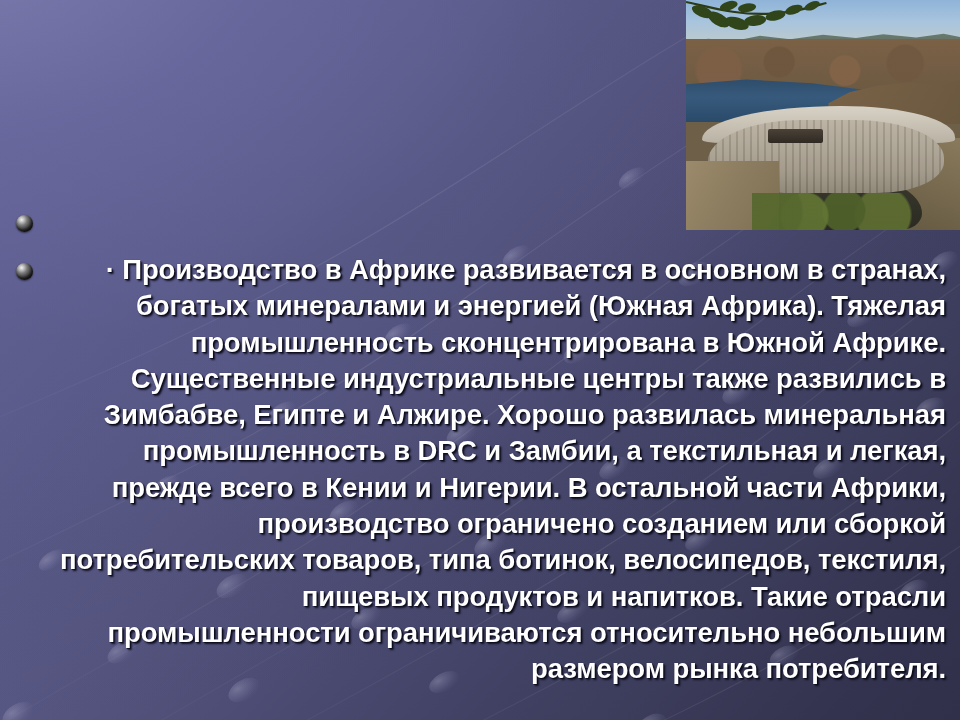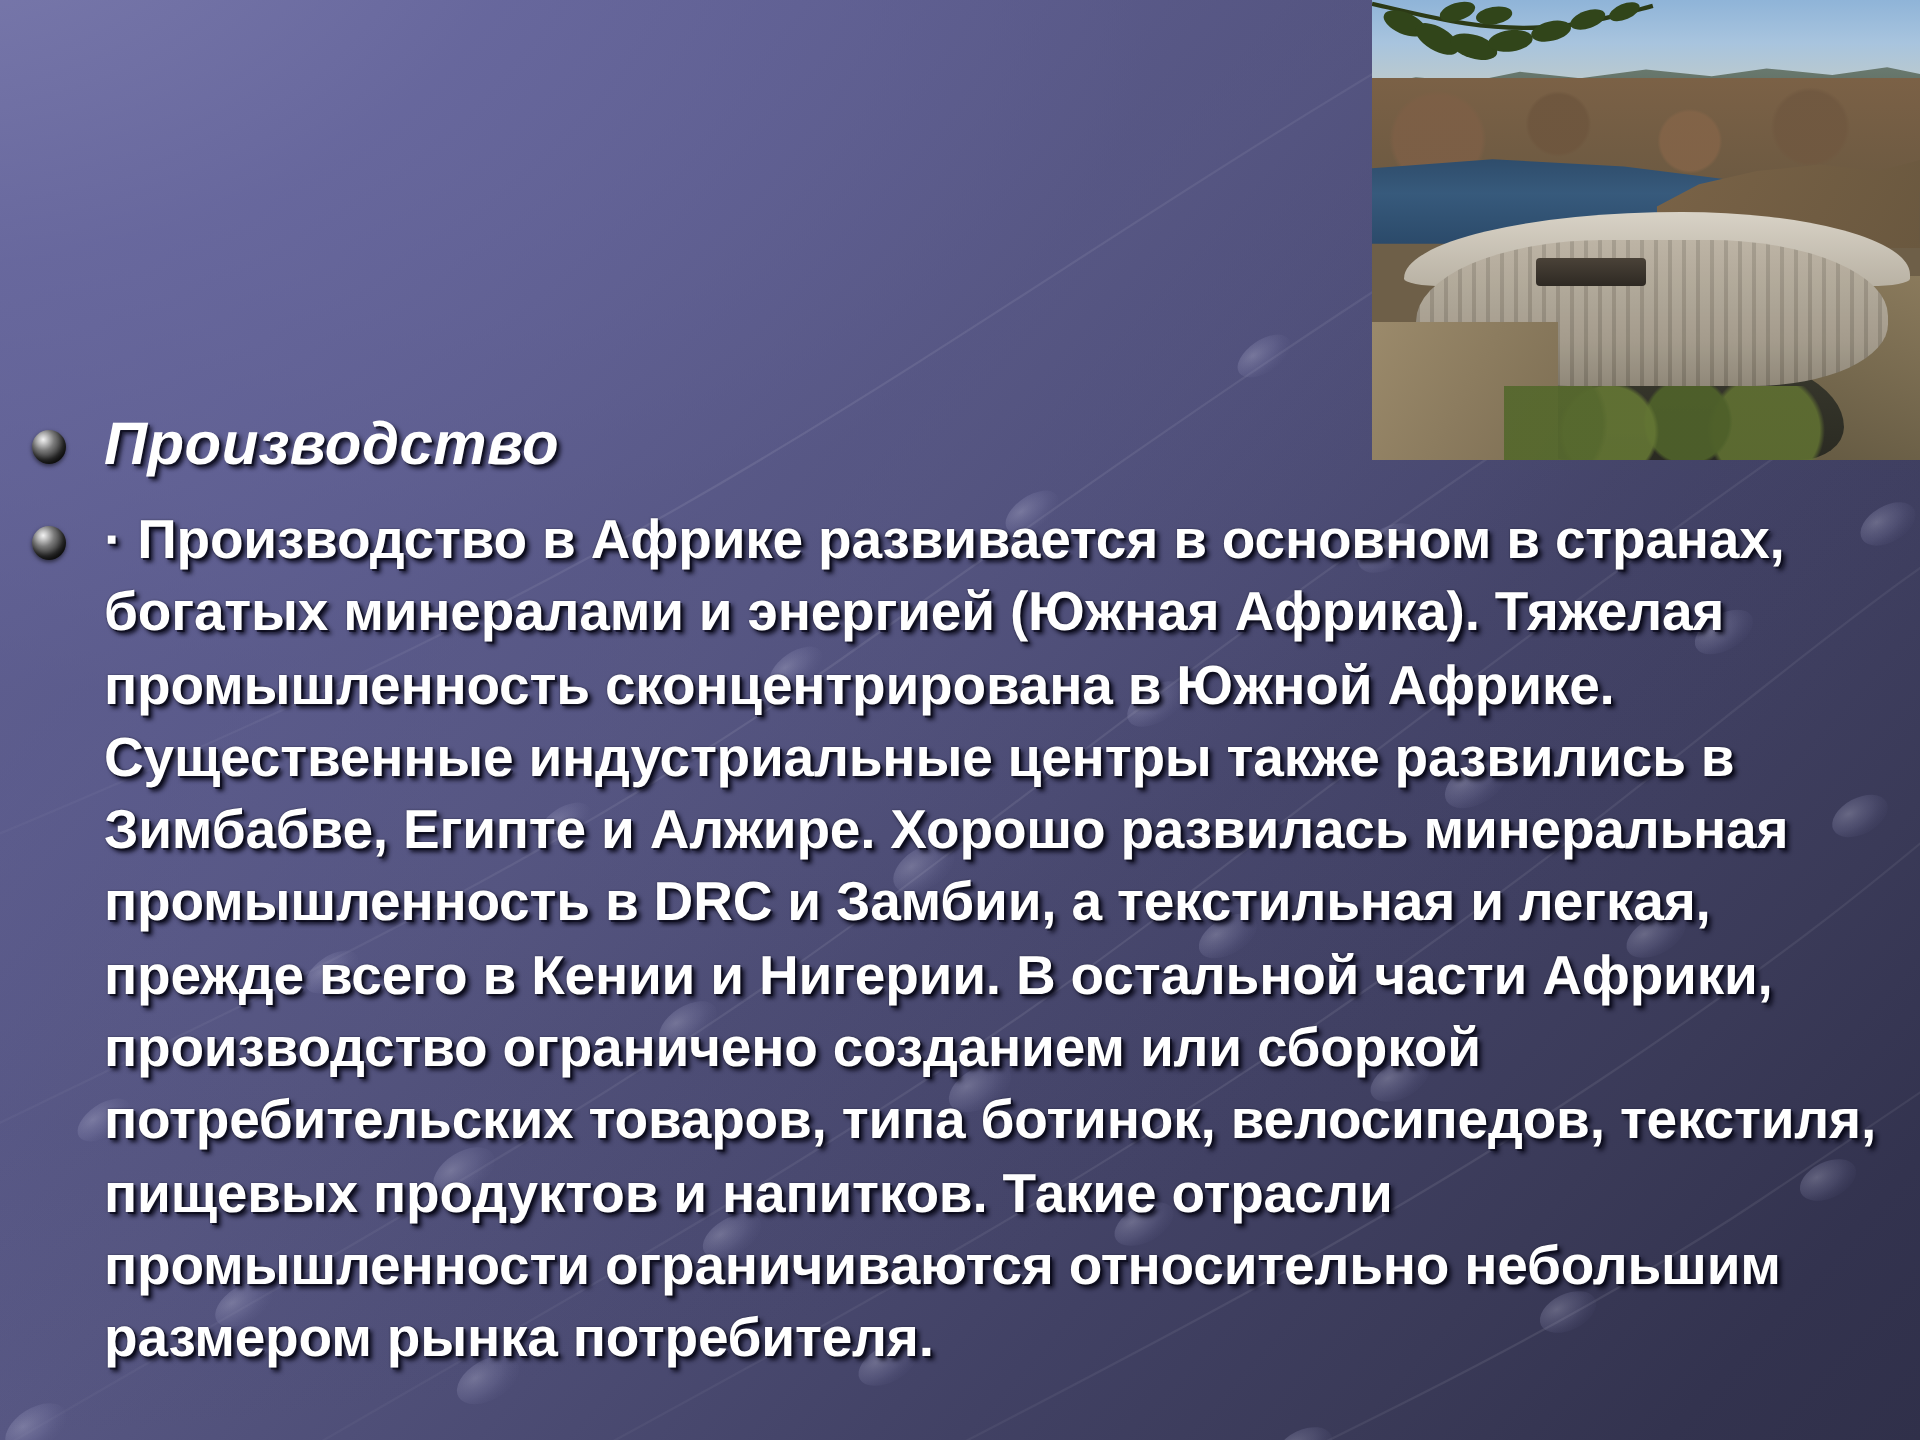--- a/index.html
+++ b/index.html
@@ -158,21 +158,21 @@
   .body-text {
     margin-left:19px;
     font-size:27.5px;
     font-weight:bold;
     color:#ffffff;
     line-height:36.3px;
     letter-spacing:-0.1px;
     text-shadow:2px 2px 2px rgba(10,10,26,0.9),
                 1px 1px 0 rgba(18,18,38,0.75),
                 0 0 1px rgba(16,16,34,0.6);
-    text-align:left;
+    text-align:right;
     width:905px;
   }
 </style>
 </head>
 <body>
 
 <div id="slide">
 
   <svg id="pattern" viewBox="0 0 960 720" preserveAspectRatio="none" aria-hidden="true">
     <defs>
@@ -265,21 +265,20 @@
         <ellipse cx="42" cy="6" rx="9" ry="4.5" transform="rotate(-18 42 6)"></ellipse>
         <ellipse cx="60" cy="8" rx="9" ry="4.5" transform="rotate(-10 60 8)"></ellipse>
       </g>
     </svg>
   </div>
 
   <div id="content">
 
     <div class="block" id="title-block">
       <span class="bullet"></span>
-      <div class="slide-title">Производство</div>
     </div>
 
     <div class="block" id="body-block">
       <span class="bullet"></span>
       <div class="body-text">·  Производство в Африке развивается в основном в странах, богатых минералами и энергией (Южная Африка). Тяжелая промышленность сконцентрирована в Южной Африке. Существенные индустриальные центры также развились в Зимбабве, Египте и Алжире. Хорошо развилась минеральная промышленность в DRC и Замбии, а текстильная и легкая, прежде всего в Кении и Нигерии. В остальной части Африки, производство ограничено созданием или сборкой потребительских товаров, типа ботинок, велосипедов, текстиля, пищевых продуктов и напитков. Такие отрасли промышленности ограничиваются относительно небольшим размером рынка потребителя.</div>
     </div>
 
   </div>
 </div>
 

